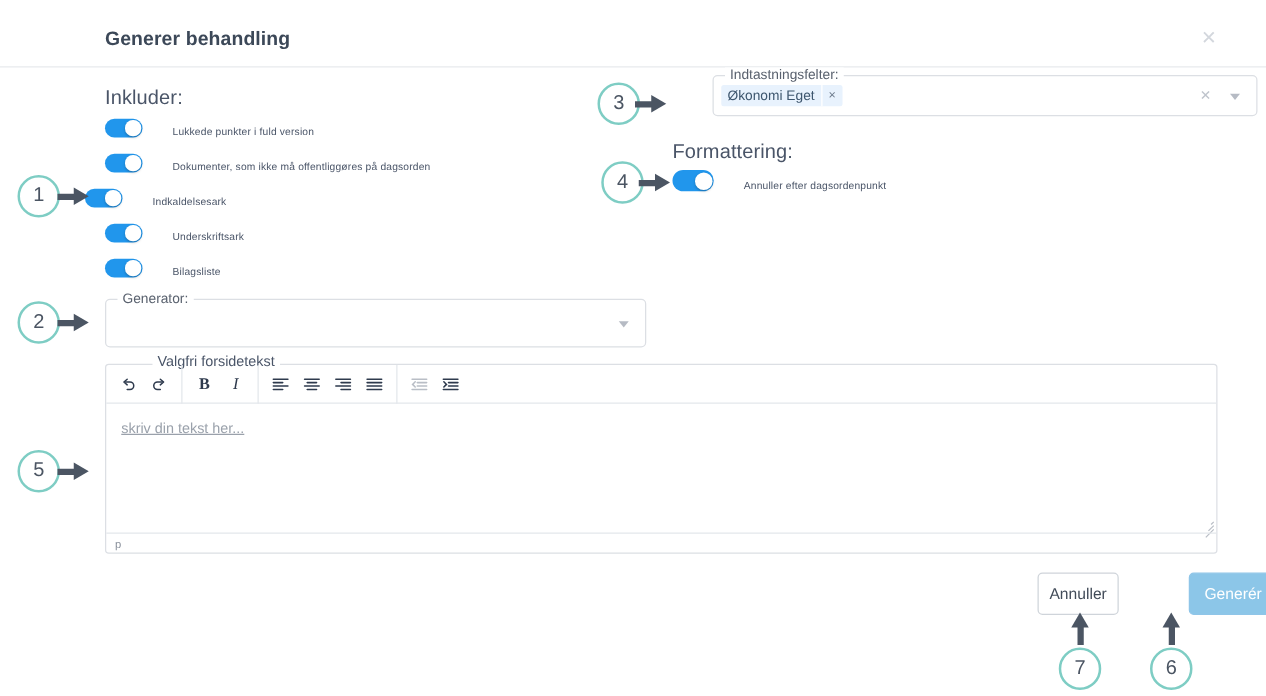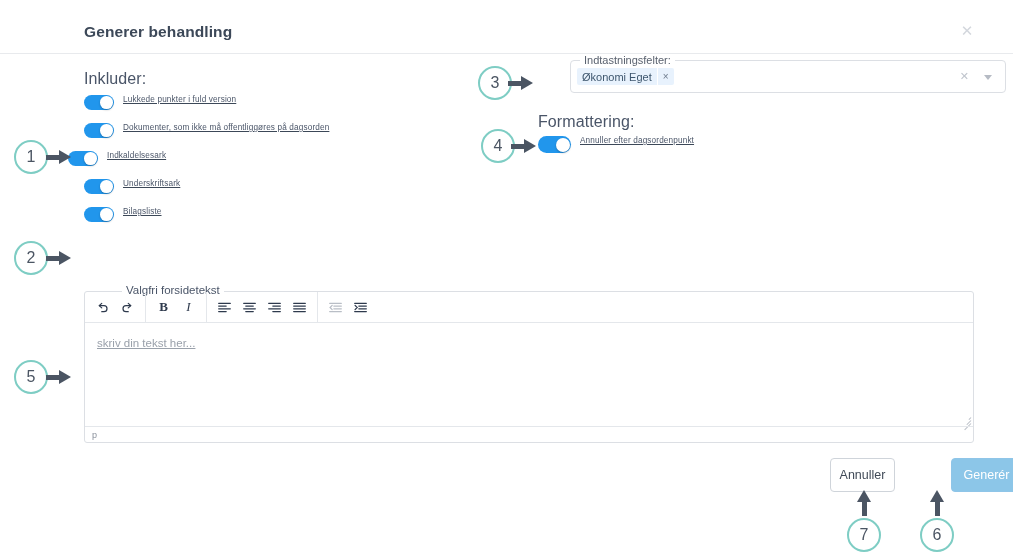--- a/index.html
+++ b/index.html
@@ -59,23 +59,22 @@
     position: absolute;
     font-size: 16px;
     color: #4a5568;
     letter-spacing: .1px;
   }
 
   
   .toggle-row {
     position: absolute;
     display: flex;
-    align-items: flex-start;
-    gap: 9px;
-    text-decoration: underline;
+    align-items: flex-end;
+    gap: 24px;
   }
   .toggle {
     position: relative;
     width: 30px;
     height: 15px;
     border-radius: 8px;
     background: #2196ec;
     flex: 0 0 auto;
     cursor: pointer;
   }
@@ -388,20 +387,24 @@
     <div class="toggle-label">Underskriftsark</div>
   </div>
 
   <div class="toggle-row" style="left:84px; top:207px;">
     <div class="toggle">
         <div class="knob"></div>
       </div>
     <div class="toggle-label">Bilagsliste</div>
   </div>
 
+  <div class="field" style="left:84px; top:239px; width:433px; height:39px;">
+    <span class="legend">Generator:</span>
+    <span class="chevron" style="right:13px; top:17px;"></span>
+  </div>
 
   <div class="field" style="left:538px; top:60px; width:436px; height:33px;margin-left:32px;">
     <span class="legend">Indtastningsfelter:</span>
     <span class="chip" style="left:6px; top:7px;">
       <span>Økonomi Eget</span>
       <span class="chip-x">×</span>
     </span>
     <span class="clear-x" style="right:36px; top:9px;">✕</span>
     <span class="chevron" style="right:13px; top:14px;"></span>
   </div>

